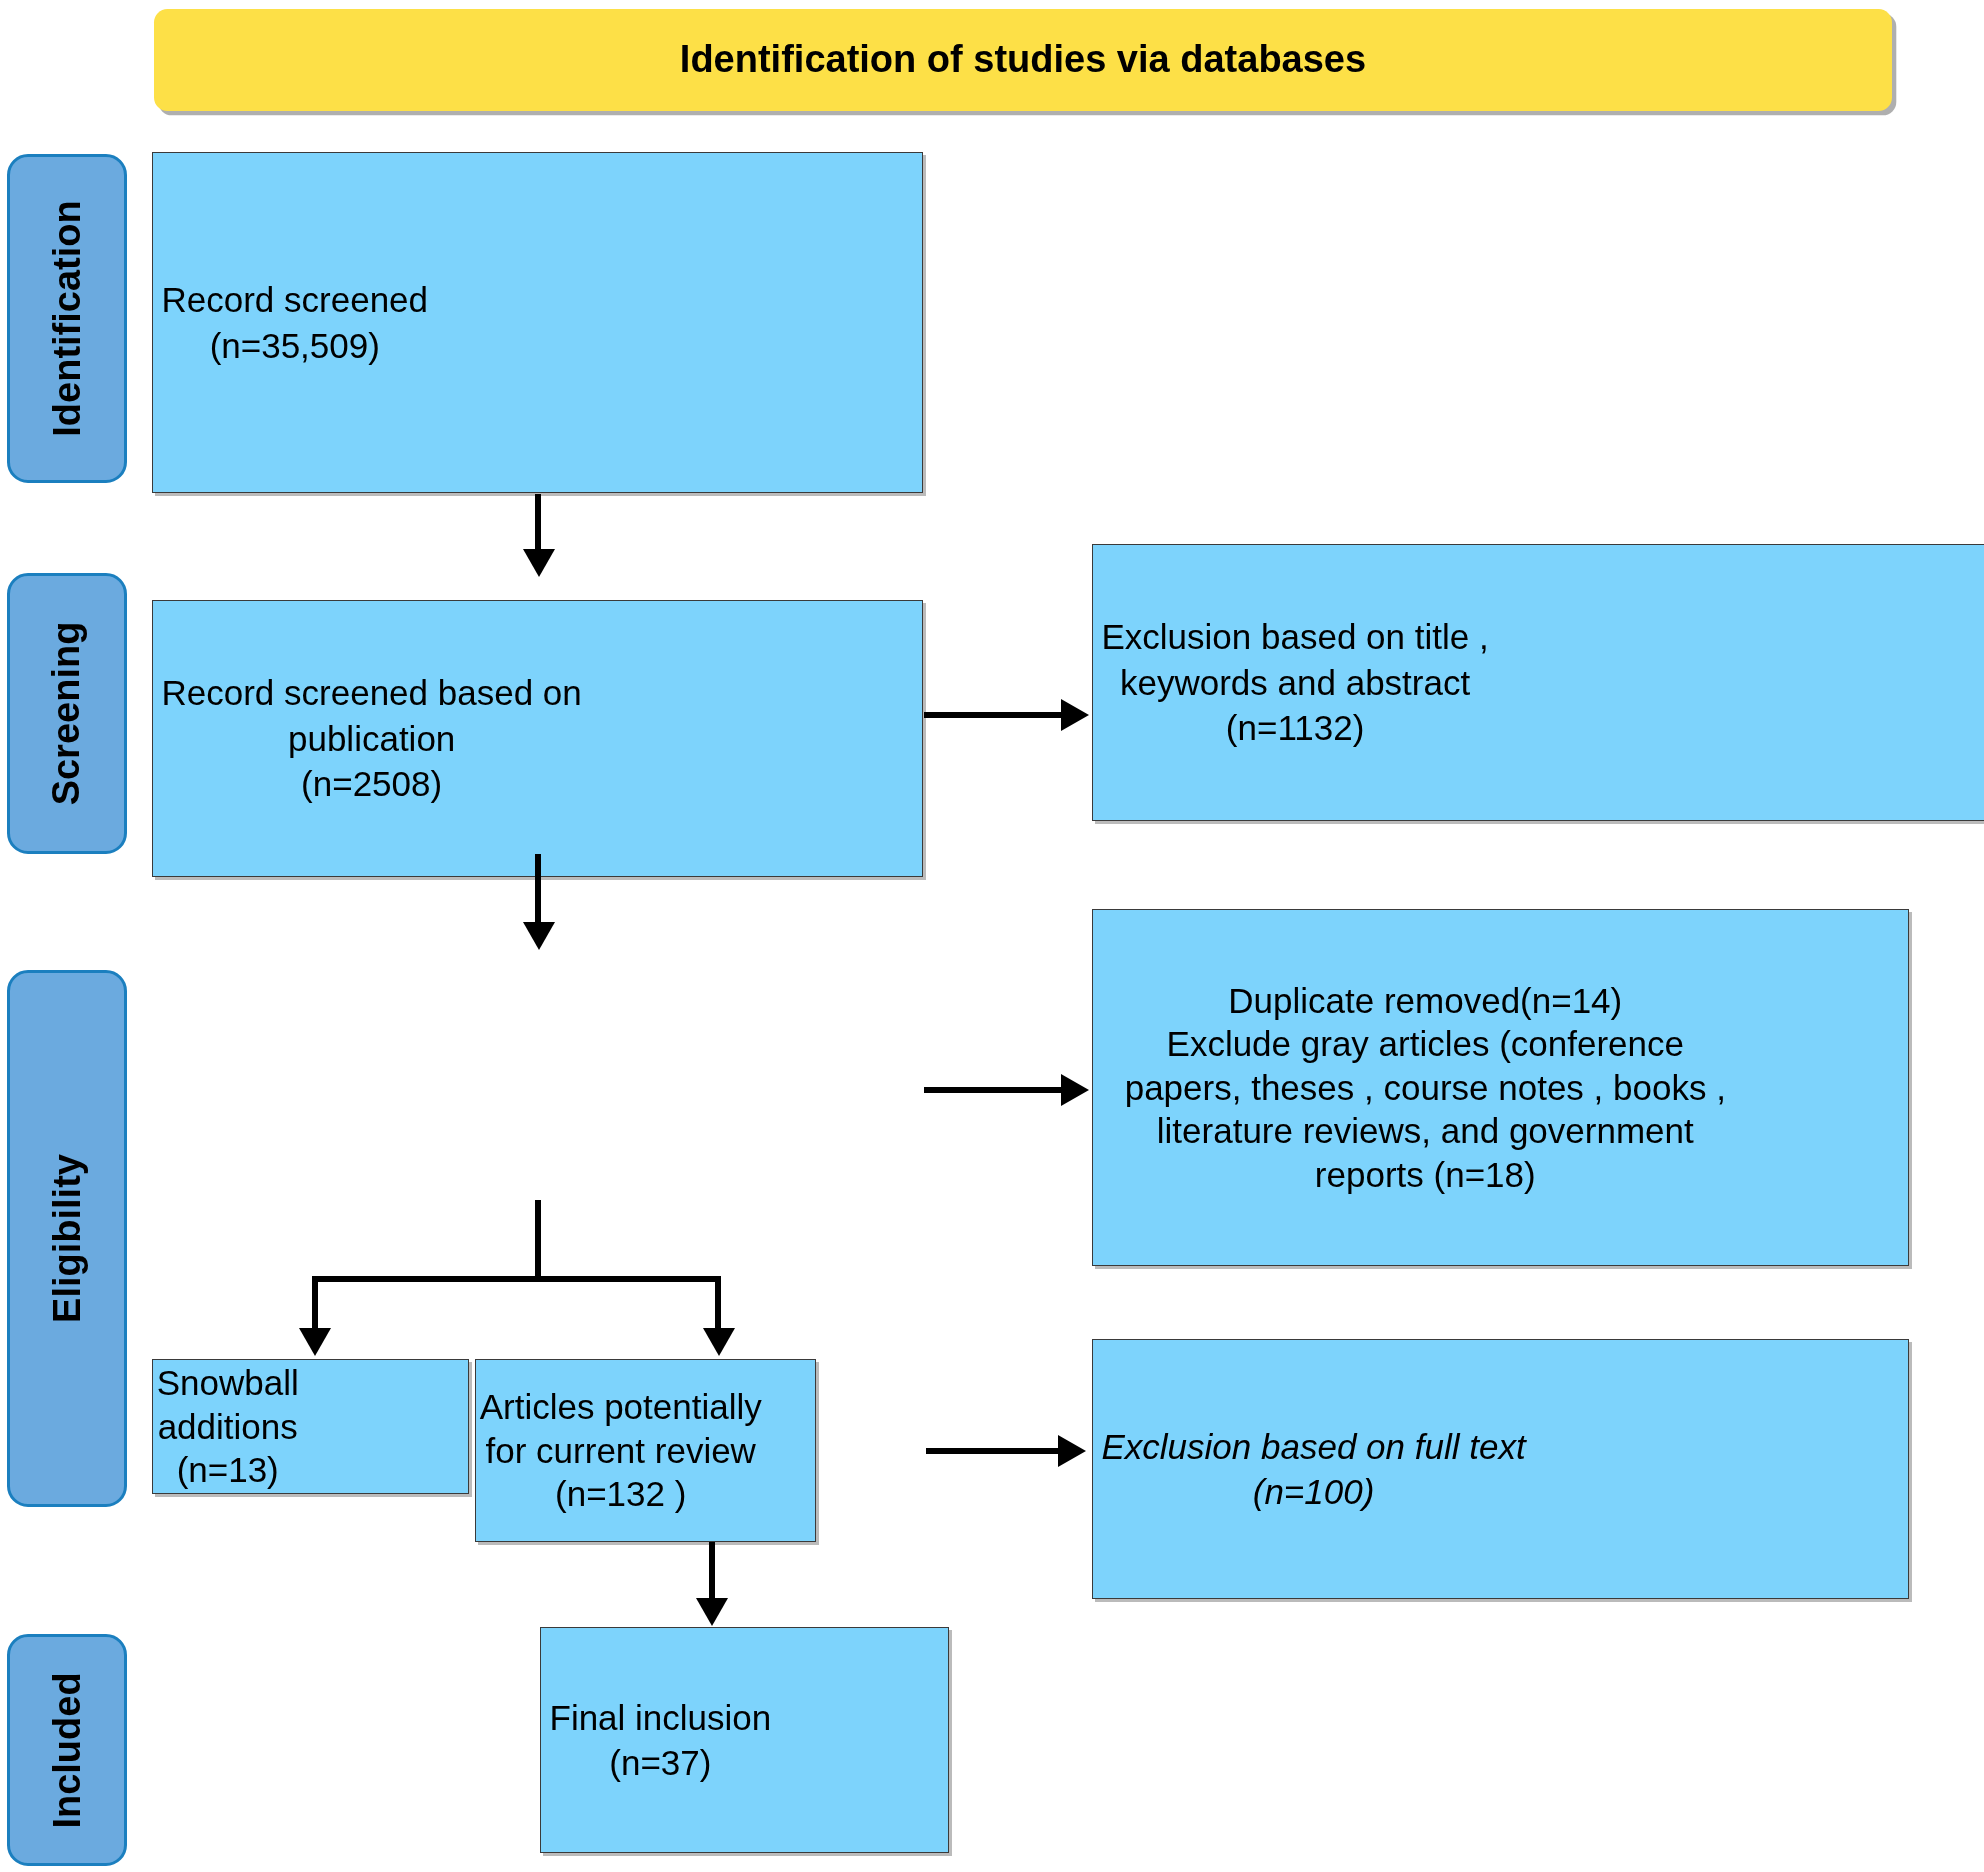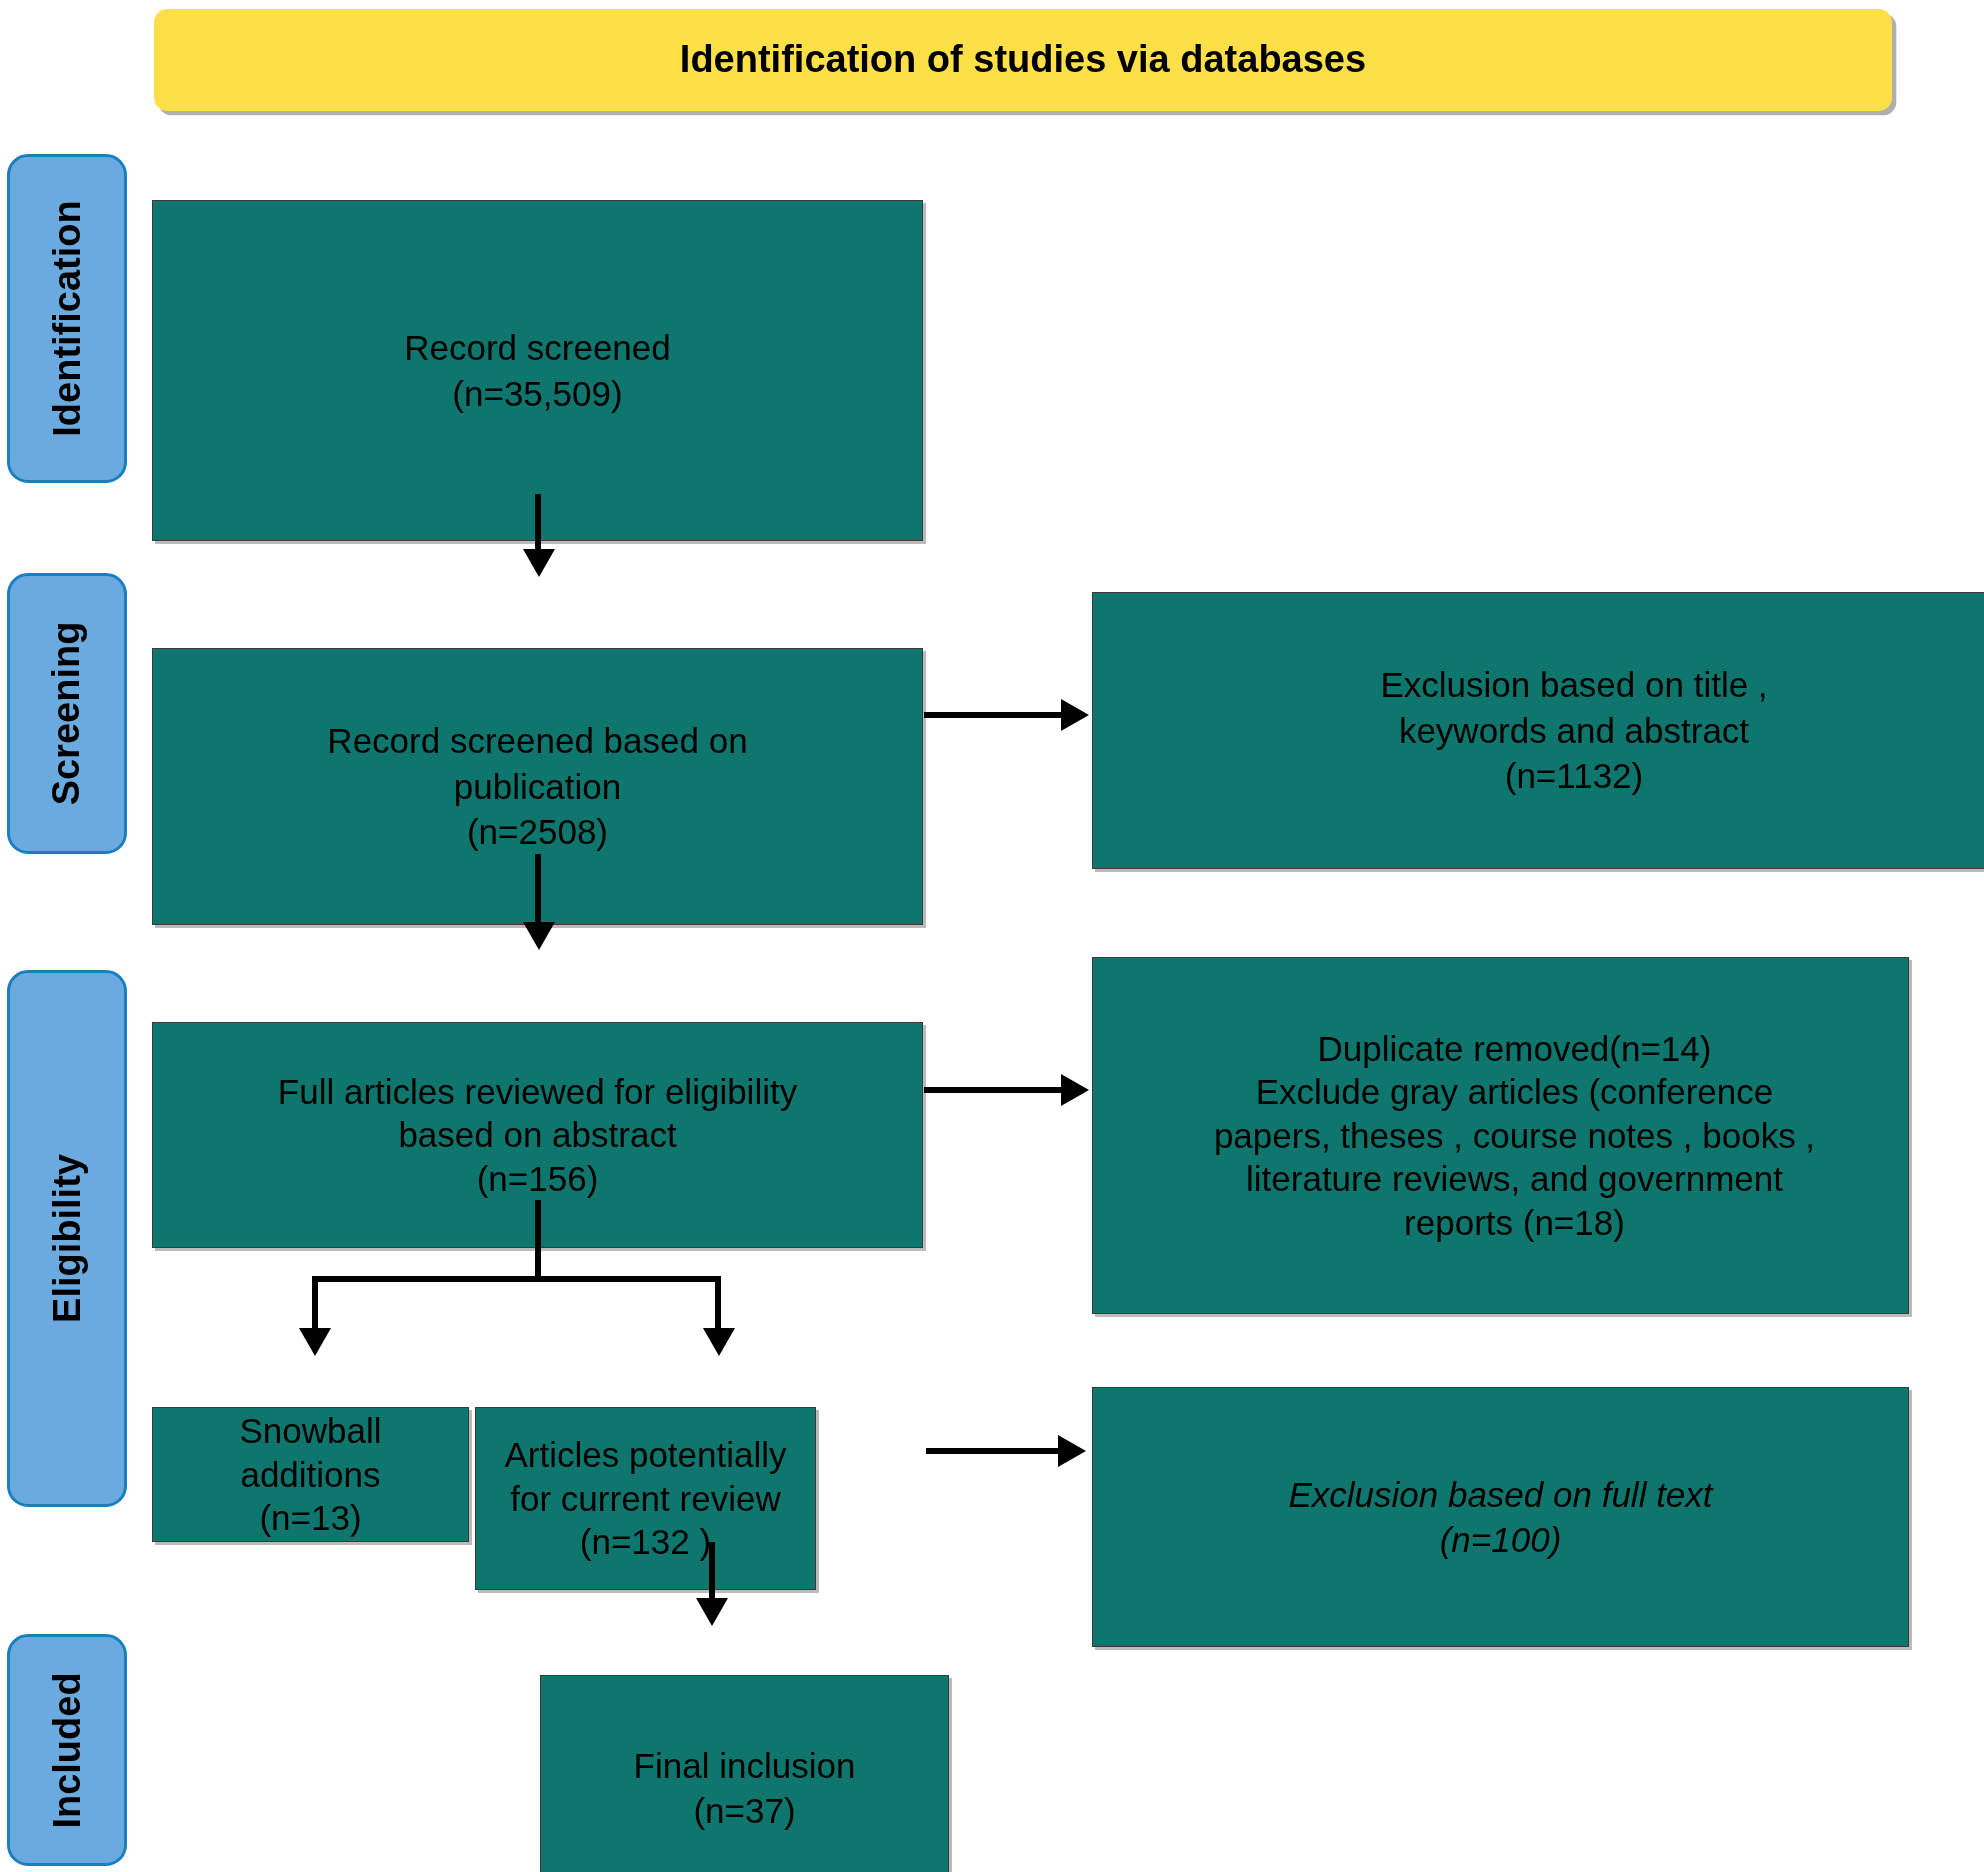--- a/index.html
+++ b/index.html
@@ -52,28 +52,27 @@
   .banner-text {
     font-weight: bold;
     font-size: 38px;
     color: #000000;
     text-align: center;
   }
 
   
   .box {
     position: absolute;
-    background: #0f766e;
+    background: #7dd3fc;
     border: 1.8px solid #3a3a3a;
     box-sizing: border-box;
     display: flex;
     align-items: center;
-    justify-content: center;
+    justify-content: flex-start;
     box-shadow: 3px 3px 0 rgba(120,120,120,0.5);
-    margin-top: 48px;
   }
   .box-text {
     font-size: 35px;
     line-height: 1.30;
     color: #000000;
     text-align: center;
     padding: 0 8.5px;
     white-space: pre-line;
   }
   .box-text.tight { line-height: 1.24; }
@@ -151,25 +150,20 @@
 
   <div class="box" style="left:1092px; top:544px; width:964px; height:277px;">
     <span class="box-text">Exclusion based on title ,
 keywords and abstract
 (n=1132)</span>
   </div>
 
   <div class="conn-v" style="left:535px; top:854px; height:73px;"></div>
   <div class="arrow-down" style="left:523px; top:922px;"></div>
 
-  <div class="box" style="left:152px; top:974px; width:771px; height:226px;">
-    <span class="box-text tight small-pad">Full articles reviewed for eligibility
-based on abstract
-(n=156)</span>
-  </div>
 
   <div class="conn-h" style="left:924px; top:1087px; width:140px;"></div>
   <div class="arrow-right" style="left:1061px; top:1074px;"></div>
 
   <div class="box" style="left:1092px; top:909px; width:817px; height:357px;padding-left:28px;">
     <span class="box-text tight small-pad">Duplicate removed(n=14)
 Exclude gray articles (conference
 papers, theses , course notes , books ,
 literature reviews, and government
 reports (n=18)</span>

